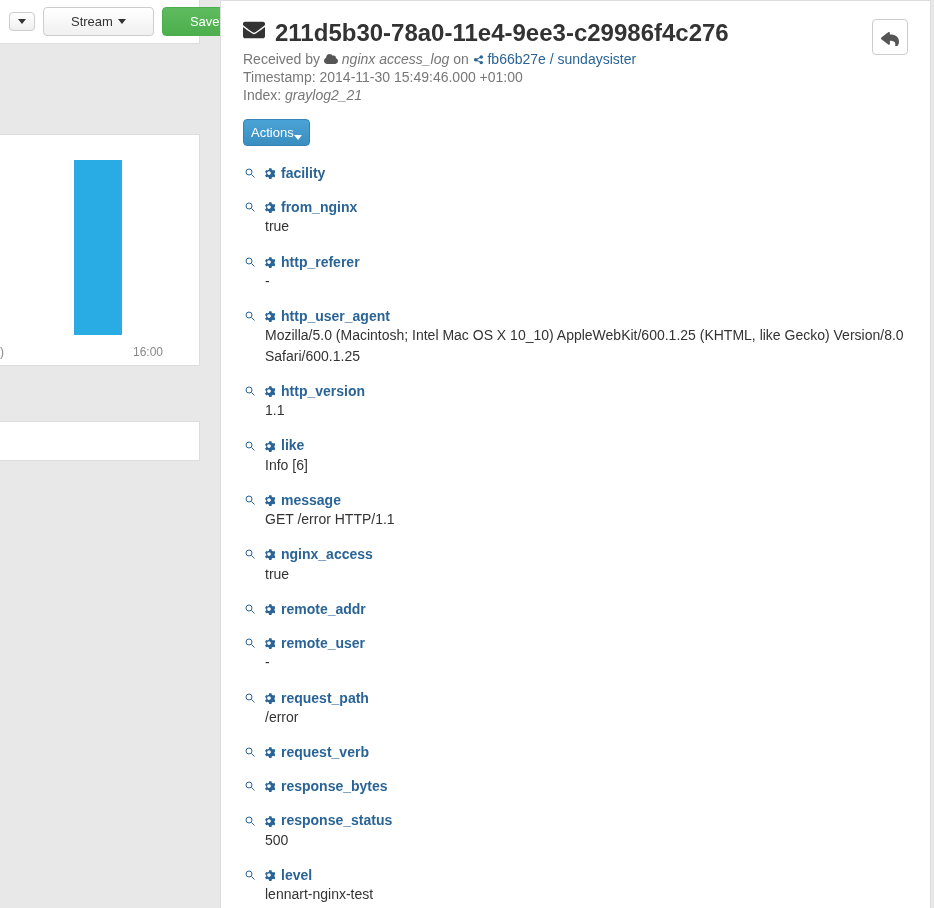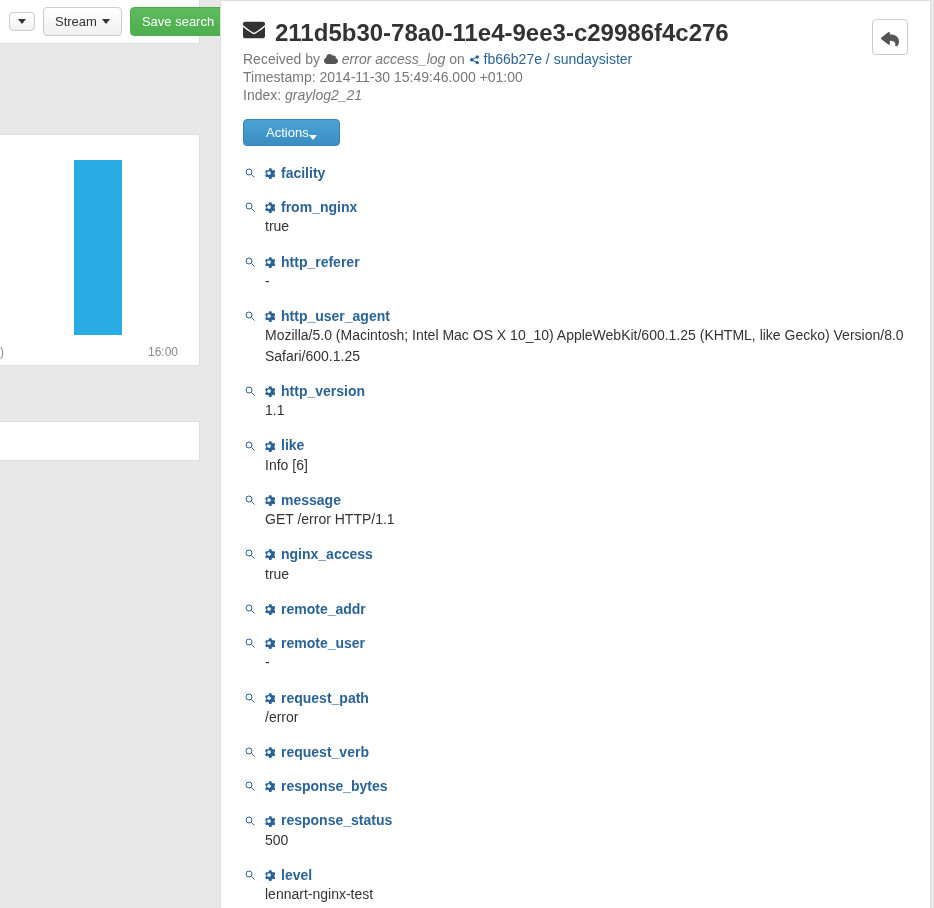--- a/index.html
+++ b/index.html
@@ -1,41 +1,41 @@
 <!DOCTYPE html>
 <html><head>
 <meta charset="utf-8">
 <style>
   html,body{margin:0;padding:0;font-family:"Helvetica Neue",Helvetica,Arial,sans-serif;font-size:14px;color:#333;background:#e8e8e8}
   *{box-sizing:border-box}
   .page{display:flex;gap:20px;padding:0 0 20px 0}
   
   .left-col{width:200px;flex:0 0 200px}
   .left-top-bar{background:#fff;border:1px solid #ddd;border-left:none;border-top:none;padding:7px 9px;display:flex;gap:8px;align-items:center}
-  .btn{display:inline-flex;align-items:center;gap:5px;padding:6px 11px;font-size:13px;border:1px solid #ccc;border-radius:4px;background:linear-gradient(#fff,#f0f0f0);color:#333;cursor:pointer;white-space:nowrap}
+  .btn{display:inline-flex;align-items:center;gap:5px;padding:6px 27px;font-size:13px;border:1px solid #ccc;border-radius:4px;background:linear-gradient(#fff,#f0f0f0);color:#333;cursor:pointer;white-space:nowrap}
   .btn.caret-only{padding:6px 8px}
   .btn-success{background:linear-gradient(#5fbb5f,#4cae4c);border-color:#4cae4c;color:#fff}
   .caret{display:inline-block;width:0;height:0;border-left:4px solid transparent;border-right:4px solid transparent;border-top:5px solid currentColor;vertical-align:middle}
   .left-chart-panel{background:#fff;border:1px solid #ddd;border-left:none;margin-top:90px;height:232px;position:relative;overflow:hidden}
   .chart-area{position:absolute;left:0;right:0;top:0;bottom:30px}
   .chart-bar{position:absolute;background:#28ace3;bottom:0}
   .chart-axis-label{position:absolute;bottom:6px;font-size:12px;color:#888}
   .left-meta-panel{background:#fff;border:1px solid #ddd;border-left:none;margin-top:55px;height:40px}
   
   .right-col{flex:1;margin-right:3px}
   .detail-panel{background:#fff;border:1px solid #ddd;border-radius:0;padding:18px 22px 22px 22px;position:relative}
   .header-row{display:flex;align-items:flex-start;gap:12px}
   .header-main{flex:1}
   h2.msg-title{margin:0 0 4px 0;font-size:24px;font-weight:700;color:#333;display:flex;gap:10px}
   .meta-line{color:#777;font-size:14px;margin:2px 0}
   .meta-line a{color:#2a6496;text-decoration:none}
   .meta-line .italic{font-style:italic}
   .back-btn{border:1px solid #ccc;border-radius:4px;background:#fff;width:36px;height:36px;display:flex;align-items:center;justify-content:center;cursor:pointer}
   .actions-row{margin:14px 0 18px 0}
-  .btn-primary{background:linear-gradient(#4aa3d6,#3a8ec0);border:1px solid #3583b4;color:#fff;padding:5px 22px;border-radius:4px;font-size:13px;display:inline-flex;align-items:flex-end;cursor:pointer}
+  .btn-primary{background:linear-gradient(#4aa3d6,#3a8ec0);border:1px solid #3583b4;color:#fff;padding:5px 7px;border-radius:4px;font-size:13px;display:inline-flex;align-items:flex-end;cursor:pointer}
   
   .fields{margin:0}
   .field-row{margin:16px 0 4px 0}
   .field-head{display:flex;align-items:center;gap:6px;color:#2a6496;font-size:14px;line-height:1.3}
   .field-name{font-weight:700;color:#2a6496}
   .field-val{margin:0 0 10px 22px;color:#333;font-size:14px;line-height:1.45}
   .ficon{width:13px;height:13px;display:inline-flex;align-items:center;justify-content:center;color:#2a6496;cursor:pointer}
   .ficon svg{width:12px;height:12px;stroke:currentColor;fill:none;stroke-width:2}
   .gear svg{fill:currentColor;stroke:none}
   
@@ -61,21 +61,21 @@
       <button class="btn btn-success">
           <span>Save search</span>
         </button>
     </div>
 
     <div class="left-chart-panel">
       <div class="chart-area">
         <div class="chart-bar" style="left:74px;width:48px;height:175px"></div>
       </div>
       <div class="chart-axis-label" style="left:0">)</div>
-      <div class="chart-axis-label" style="right:21px">16:00</div>
+      <div class="chart-axis-label" style="right:36px">16:00</div>
     </div>
 
     <div class="left-meta-panel"></div>
   </div>
 
   <div class="right-col">
     <div class="detail-panel">
 
       <div class="header-row">
         <div class="header-main">
@@ -83,21 +83,21 @@
             <svg class="i-envelope" viewBox="0 0 512 512">
                 <path d="M502 190.8c4-3.1 10-.2 10 4.8V400c0 26.5-21.5 48-48 48H48c-26.5 0-48-21.5-48-48V195.6c0-5 6-7.9 10-4.8 22.4 17.4 52.1 39.5 154.1 113.6 21.1 15.4 56.7 47.8 91.9 47.6 35.4.3 71.7-32.8 91.9-47.6C449.9 230.3 479.6 208.2 502 190.8zM256 320c23 0.4 56.4-29.2 73.4-41.5 132.7-96.3 142.8-104.7 173.4-128.7 5.8-4.5 9.2-11.5 9.2-18.9V112c0-26.5-21.5-48-48-48H48C21.5 64 0 85.5 0 112v18.9c0 7.4 3.4 14.3 9.2 18.9 30.6 24 40.7 32.4 173.4 128.7C199.6 290.8 233 320.4 256 320z"></path>
               </svg>
             <span>211d5b30-78a0-11e4-9ee3-c29986f4c276</span>
           </h2>
           <div class="meta-line">
             <span>Received by</span>
             <svg class="i-cloud" viewBox="0 0 640 512">
                 <path d="M537.6 226.6c4.1-10.7 6.4-22.4 6.4-34.6 0-53-43-96-96-96-19.7 0-38.1 6-53.3 16.2C367 64.2 315.3 32 256 32 167.6 32 96 103.6 96 192c0 2.7.1 5.4.2 8.1C40.2 219.8 0 273.2 0 336c0 79.5 64.5 144 144 144h368c70.7 0 128-57.3 128-128 0-61.9-44-113.6-102.4-125.4z"></path>
               </svg>
-            <span class="italic">error access_log</span>
+            <span class="italic">nginx access_log</span>
             <span>on</span>
             <a href="#">
               <svg class="i-share" viewBox="0 0 448 512">
                   <path d="M352 320c-22.7 0-43.3 9.5-58 24.7l-121.4-60.7c1-5.2 1.4-10.5 1.4-16s-.5-10.8-1.4-16L294 191.3C308.7 206.5 329.3 216 352 216c44.2 0 80-35.8 80-80S396.2 56 352 56s-80 35.8-80 80c0 5.5.5 10.8 1.4 16L152 212.7C137.3 197.5 116.7 188 94 188 49.8 188 14 223.8 14 268s35.8 80 80 80c22.7 0 43.3-9.5 58-24.7l121.4 60.7c-1 5.2-1.4 10.5-1.4 16 0 44.2 35.8 80 80 80s80-35.8 80-80-35.8-80-80-80z"></path>
                 </svg>
               <span>fb66b27e / sundaysister</span>
             </a>
           </div>
           <div class="meta-line">
             <span>Timestamp:</span>

